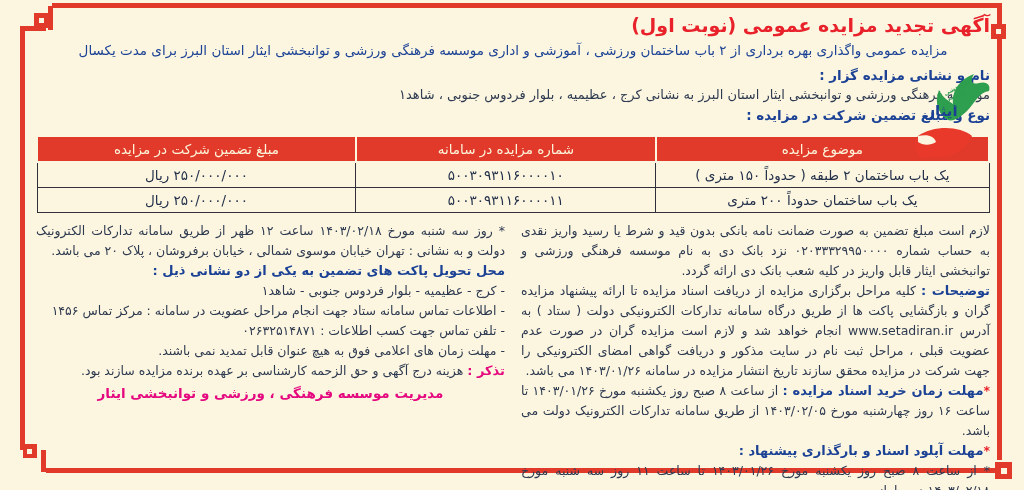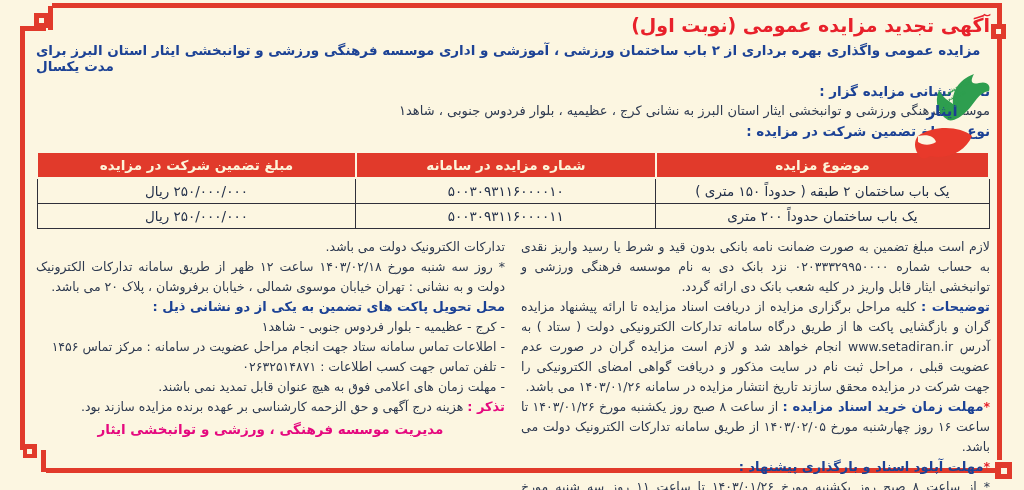--- a/index.html
+++ b/index.html
@@ -27,37 +27,37 @@
   #s-bl-v{left:41px;bottom:18px;width:5px;height:22px;}
   #b-br{right:12px;bottom:11px;width:17px;height:17px;}
   #b-br-i{right:17px;bottom:16px;width:6px;height:6px;}
   
   .content{position:absolute;left:36px;right:34px;top:12px;bottom:24px;}
   .title{
     text-align:right;color:#e8212b;font-weight:bold;font-size:19px;
     margin-top:2px;
   }
   .subtitle{
-    text-align:left;color:#1c4295;font-weight:bold;font-size:13.5px;
+    text-align:center;color:#1c4295;font-weight:normal;font-size:13.5px;
     margin-top:6px;
   }
   .intro{margin-top:7px;margin-left:0;padding-left:0;padding-right:0;
     font-size:13px;line-height:20px;color:#2e3a50;
     margin-right:0;padding-left:0;
   }
   .intro{padding-left:96px;} 
   .intro{padding-left:0;padding-right:0;margin-right:0;}
   .intro-inner{margin-right:0;padding-left:96px;}
   .h-blue{color:#1c4295;font-weight:bold;font-size:13.5px;}
   
   .logo{position:absolute;left:auto;right:-4px;top:58px;width:86px;height:104px;}
   
   table{width:100%;border-collapse:collapse;margin-top:10px;table-layout:fixed;}
   th{
-    background:#e13a2b;color:#fdf5da;font-size:13.5px;font-weight:bold;
+    background:#e13a2b;color:#fdf5da;font-size:13.5px;font-weight:normal;
     padding:4px 2px;border:2px solid #fcf6e1;
   }
   td{
     border:1.6px solid #30303a;background:#fcf6e1;color:#23304a;
     font-size:13.5px;text-align:center;padding:4px 0;
   }
   
   .cols{display:flex;gap:16px;margin-top:8px;}
   .col{flex:1;font-size:12.5px;line-height:20px;color:#2e3a50;text-align:justify;}
   .col p{margin:0;}
@@ -142,21 +142,20 @@
 
     <div class="col">
       <p><span>لازم است مبلغ تضمین به صورت ضمانت نامه بانکی بدون قید و شرط یا رسید واریز نقدی به حساب شماره ۰۲۰۳۳۳۲۹۹۵۰۰۰۰ نزد بانک دی به نام موسسه فرهنگی ورزشی و توانبخشی ایثار قابل واریز در کلیه شعب بانک دی ارائه گردد.</span></p>
       <p><b class="blue">توضیحات :</b> <span>کلیه مراحل برگزاری مزایده از دریافت اسناد مزایده تا ارائه پیشنهاد مزایده گران و بازگشایی پاکت ها از طریق درگاه سامانه تدارکات الکترونیکی دولت ( ستاد ) به آدرس www.setadiran.ir انجام خواهد شد و لازم است مزایده گران در صورت عدم عضویت قبلی ، مراحل ثبت نام در سایت مذکور و دریافت گواهی امضای الکترونیکی را جهت شرکت در مزایده محقق سازند تاریخ انتشار مزایده در سامانه ۱۴۰۳/۰۱/۲۶ می باشد.</span></p>
       <p><span class="star">*</span><b class="blue">مهلت زمان خرید اسناد مزایده :</b> <span>از ساعت ۸ صبح روز یکشنبه مورخ ۱۴۰۳/۰۱/۲۶ تا ساعت ۱۶ روز چهارشنبه مورخ ۱۴۰۳/۰۲/۰۵ از طریق سامانه تدارکات الکترونیک دولت می باشد.</span></p>
       <p><span class="star">*</span><b class="blue">مهلت آپلود اسناد و بارگذاری پیشنهاد :</b></p>
       <p><span>* از ساعت ۸ صبح روز یکشنبه مورخ ۱۴۰۳/۰۱/۲۶ تا ساعت ۱۱ روز سه شنبه مورخ ۱۴۰۳/۰۲/۱۸ در سامانه</span></p>
     </div>
 
     <div class="col">
-      <p>تدارکات الکترونیک دولت می باشد.</p>
       <p>* روز سه شنبه مورخ ۱۴۰۳/۰۲/۱۸ ساعت ۱۲ ظهر از طریق سامانه تدارکات الکترونیک دولت و به نشانی : تهران خیابان موسوی شمالی ، خیابان برفروشان ، پلاک ۲۰ می باشد.</p>
       <p><b class="blue">محل تحویل پاکت های تضمین به یکی از دو نشانی ذیل :</b></p>
       <p>- کرج - عظیمیه - بلوار فردوس جنوبی - شاهد۱</p>
       <p>- اطلاعات تماس سامانه ستاد جهت انجام مراحل عضویت در سامانه : مرکز تماس ۱۴۵۶</p>
       <p>- تلفن تماس جهت کسب اطلاعات : ۰۲۶۳۲۵۱۴۸۷۱</p>
       <p>- مهلت زمان های اعلامی فوق به هیچ عنوان قابل تمدید نمی باشند.</p>
       <p><b class="magenta">تذکر :</b> <span>هزینه درج آگهی و حق الزحمه کارشناسی بر عهده برنده مزایده سازند بود.</span></p>
       <p class="sig">مدیریت موسسه فرهنگی ، ورزشی و توانبخشی ایثار</p>
     </div>
 

